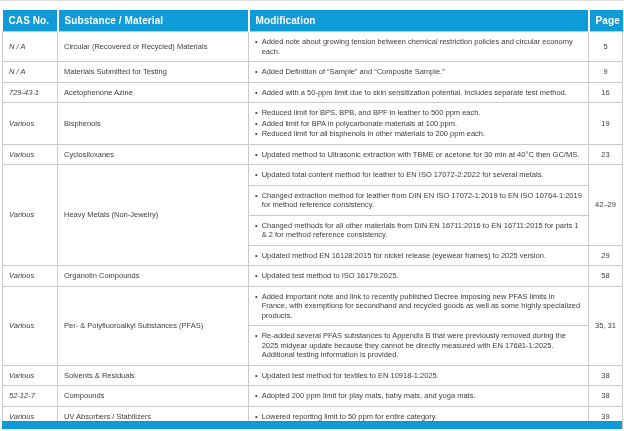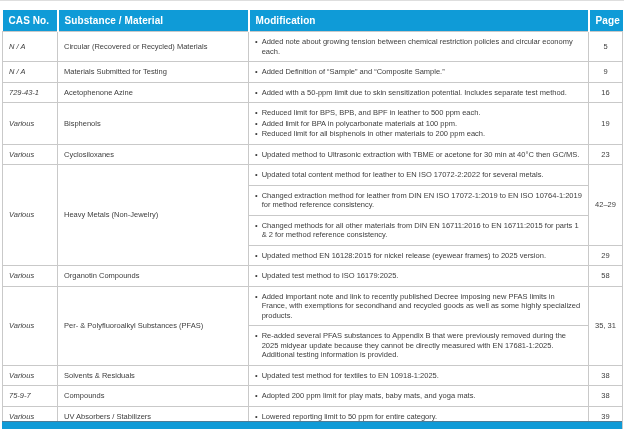--- a/index.html
+++ b/index.html
@@ -219,21 +219,21 @@
           <td class="sub">Solvents &amp; Residuals</td>
           <td class="mod">
             <div class="bullet">
               <span class="dot">•</span>
               <span>Updated test method for textiles to EN 10918-1:2025.</span>
             </div>
           </td>
           <td class="pg">38</td>
         </tr>
         <tr>
-          <td class="cas">75-9-7</td>
+          <td class="cas">52-12-7</td>
           <td class="sub">Compounds</td>
           <td class="mod">
             <div class="bullet">
               <span class="dot">•</span>
               <span>Adopted 200 ppm limit for play mats, baby mats, and yoga mats.</span>
             </div>
           </td>
           <td class="pg">38</td>
         </tr>
         <tr>

